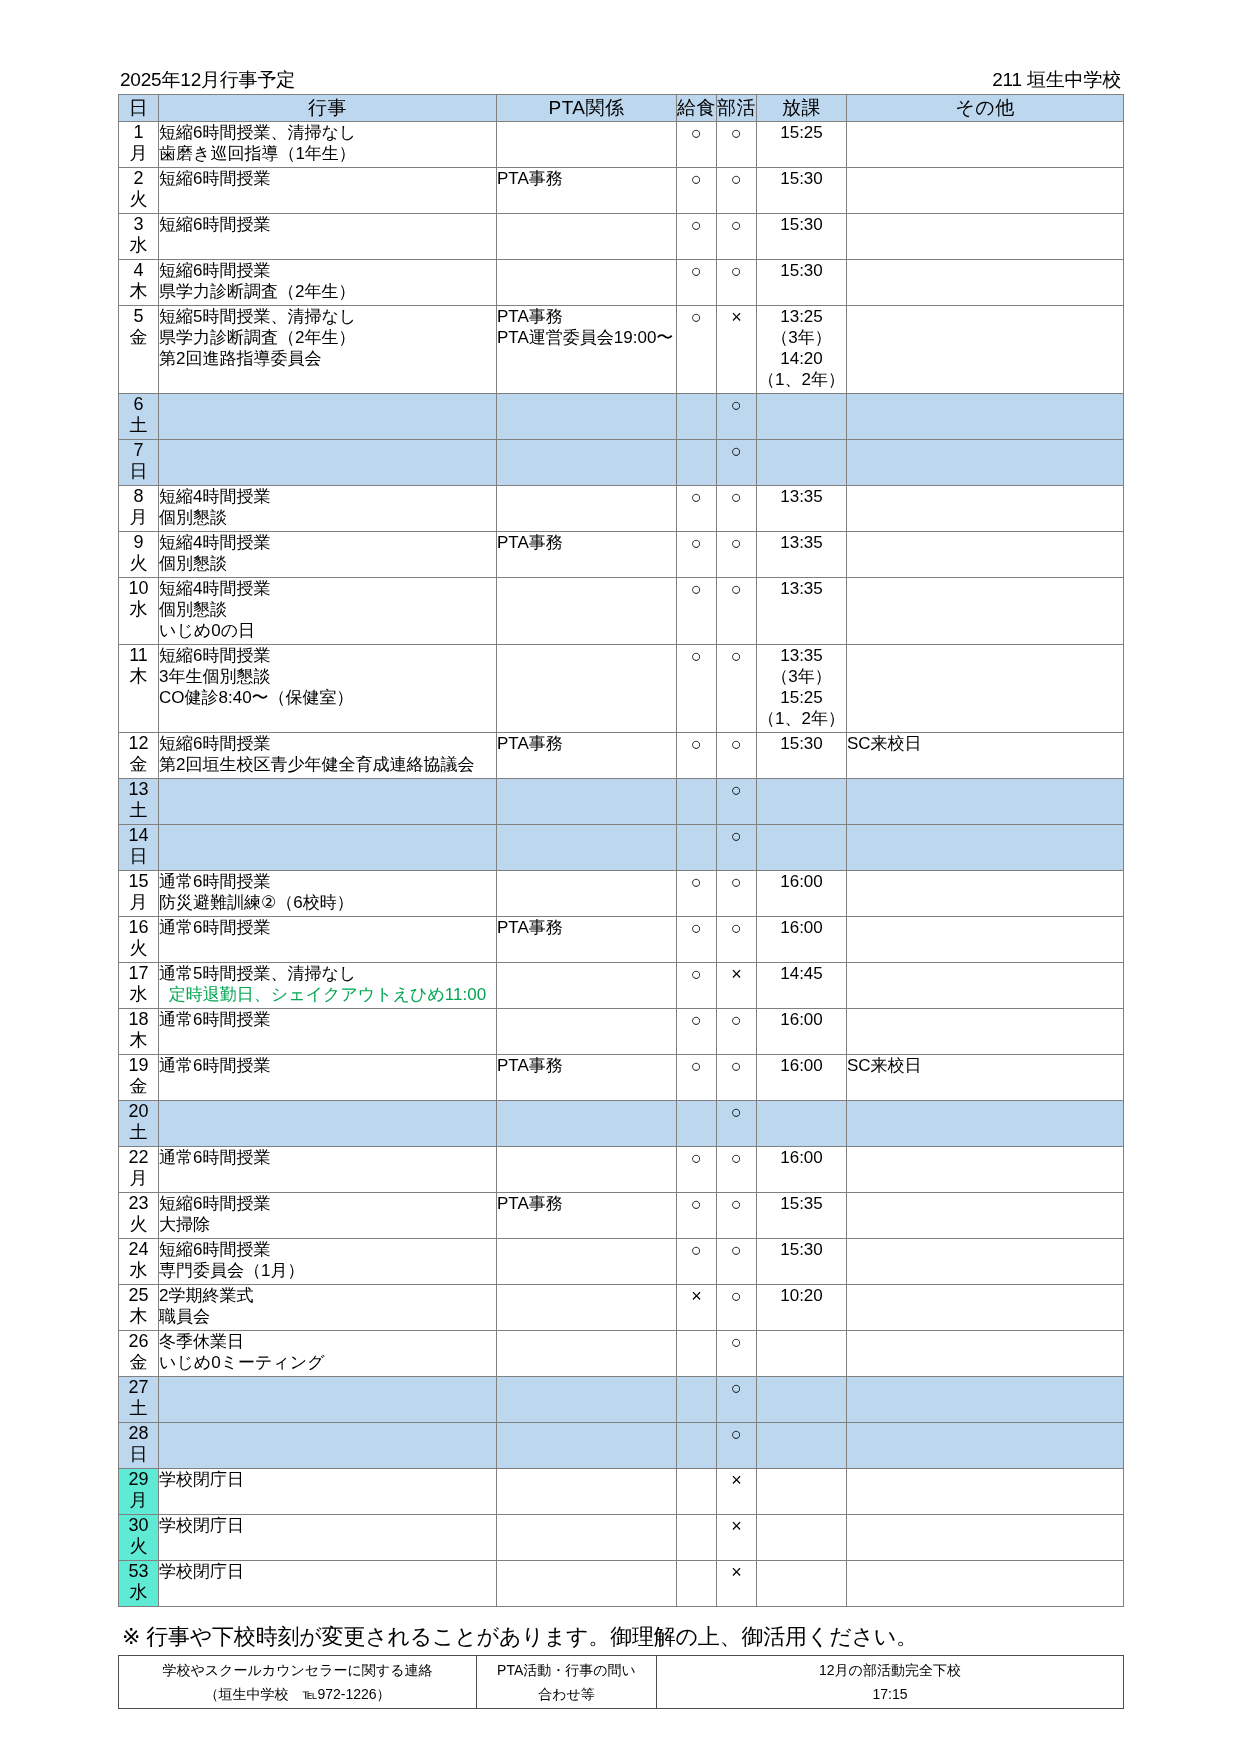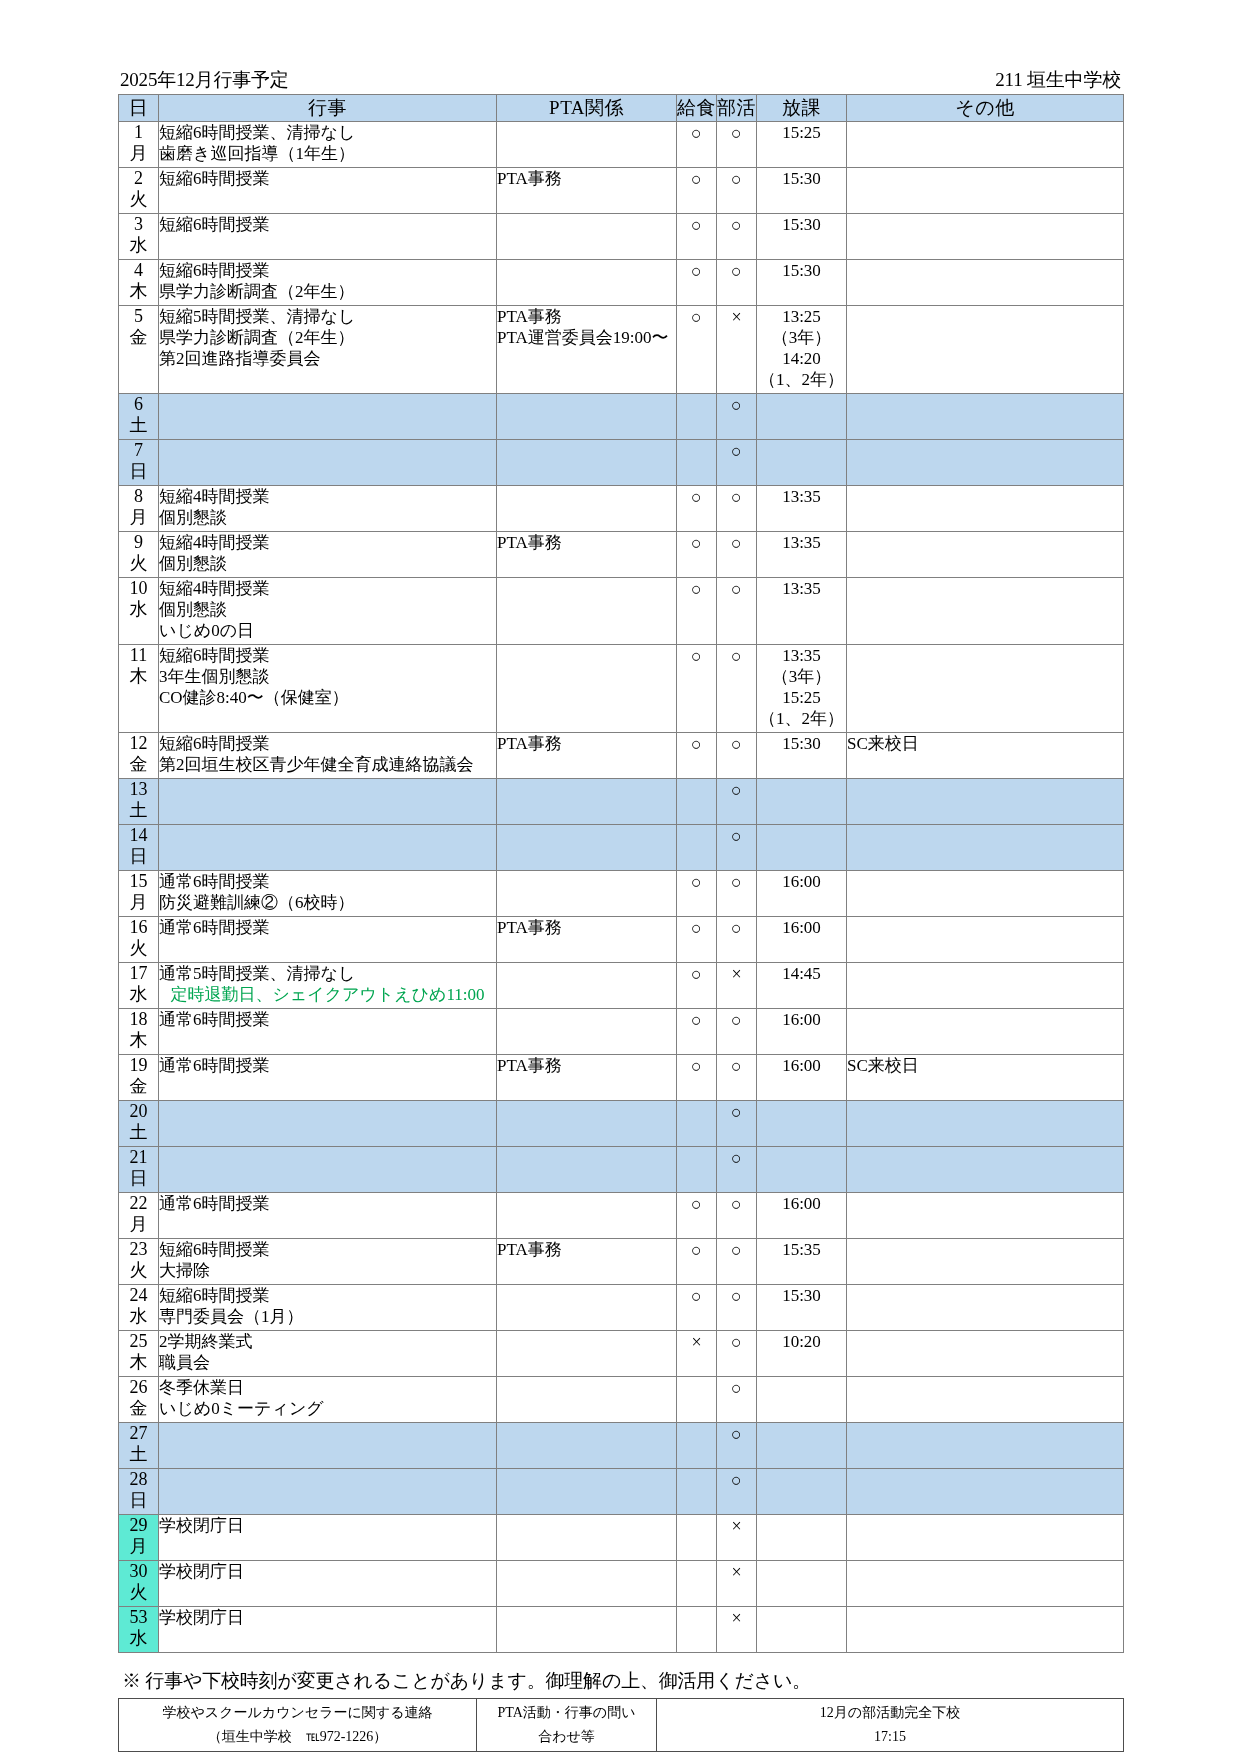--- a/index.html
+++ b/index.html
@@ -13,21 +13,20 @@
     font-family: "Liberation Sans", "DejaVu Sans", sans-serif;
     color: #000000;
     -webkit-font-smoothing: none;
   }
   .page {
     position: relative;
     width: 1241px;
     height: 1754px;
     box-sizing: border-box;
     padding: 70px 118px 0 118px;
-    font-family: Liberation Serif, serif;
   }
 
   
   .doc-header {
     display: flex;
     justify-content: space-between;
     align-items: flex-end;
     font-size: 19px;
     line-height: 1.1;
     padding: 0 2px 3px 2px;
@@ -114,21 +113,21 @@
     white-space: nowrap;
   }
 
   
   tr.weekend td { background: #bdd7ee; }
   tr.closed td.day { background: #5eead4; }
 
   
   .note {
     margin-top: 17px;
-    font-size: 19px;
+    font-size: 22px;
     line-height: 1.2;
     padding-left: 4px;
     letter-spacing: -0.2px;
     white-space: nowrap;
   }
 
   
   table.foot {
     border-collapse: collapse;
     table-layout: fixed;
@@ -506,32 +505,20 @@
             <span class="dnum">20</span>
             <span class="dwk">土</span>
           </td>
           <td class="event"></td>
           <td class="pta"></td>
           <td class="mark"></td>
           <td class="mark">○</td>
           <td class="after"></td>
           <td class="other"></td>
         </tr>
-        <tr class="weekend" style="height: 46px;">
-          <td class="day">
-            <span class="dnum">21</span>
-            <span class="dwk">日</span>
-          </td>
-          <td class="event"></td>
-          <td class="pta"></td>
-          <td class="mark"></td>
-          <td class="mark">○</td>
-          <td class="after"></td>
-          <td class="other"></td>
-        </tr>
         <tr style="height: 46px;">
           <td class="day">
             <span class="dnum">22</span>
             <span class="dwk">月</span>
           </td>
           <td class="event">
             <span class="ln">通常6時間授業</span>
           </td>
           <td class="pta"></td>
           <td class="mark">○</td>

